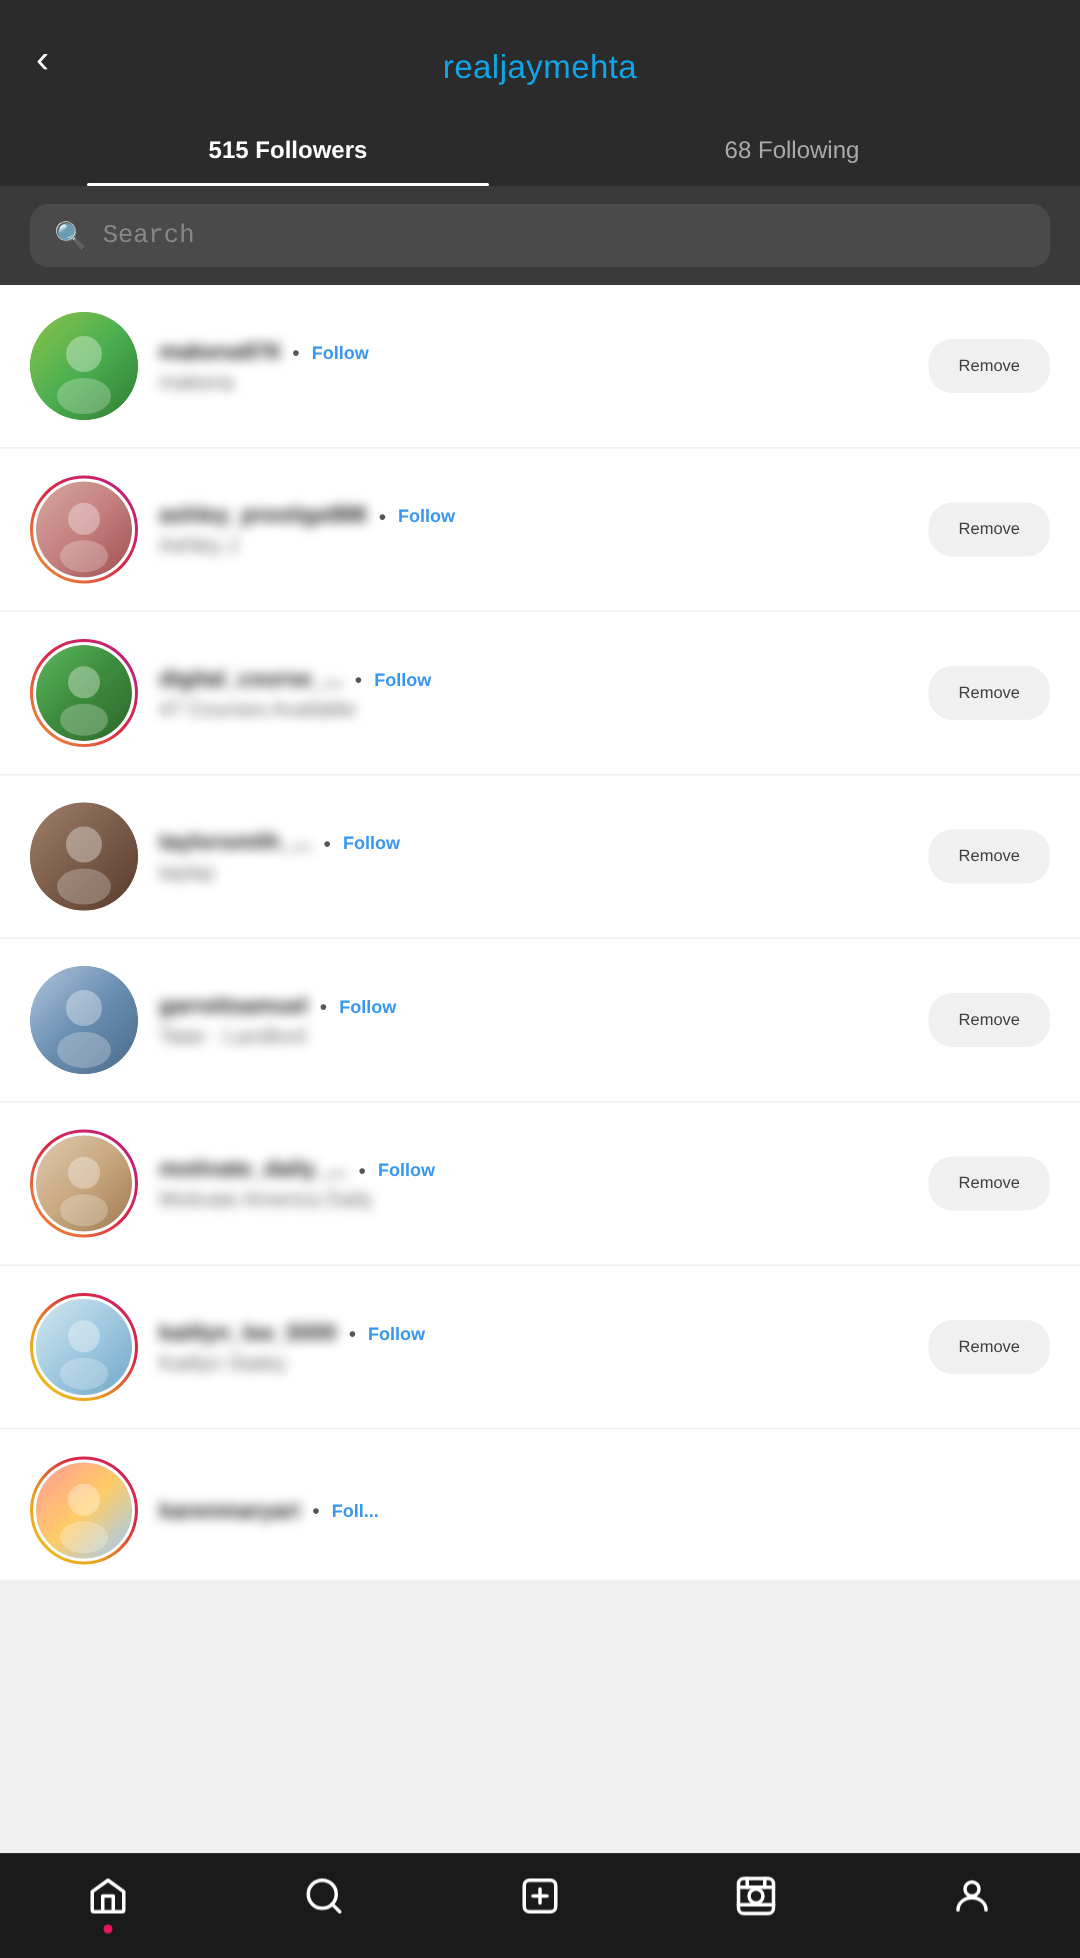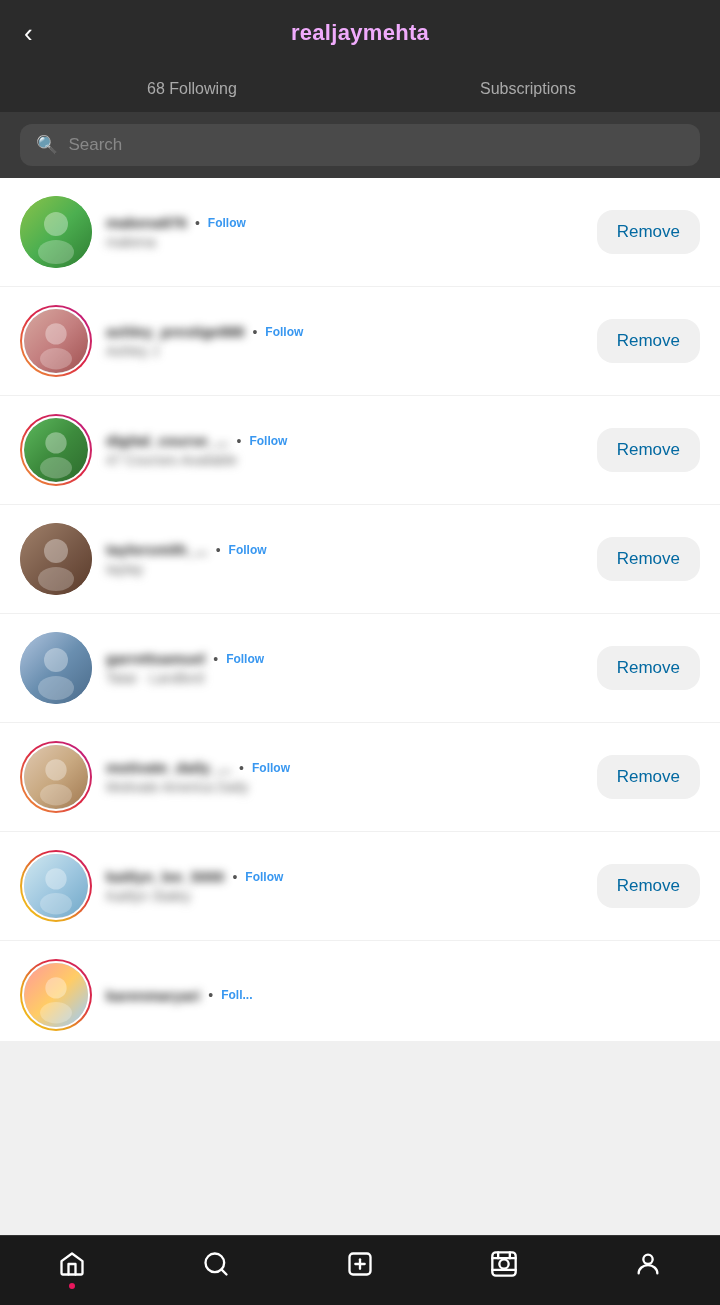--- a/index.html
+++ b/index.html
@@ -30,24 +30,25 @@
     .back-btn {
       position: absolute;
       left: 0;
       font-size: 26px;
       color: #fff;
       cursor: pointer;
       background: none;
       border: none;
     }
     .username {
-      color: #f0abfc;
+      color: #0ea5e9;
       font-size: 22px;
-      font-weight: 700;
+      font-weight: 400;
       letter-spacing: 0.3px;
+      margin-top: 12px;
     }
 
     
     .tabs {
       display: flex;
       align-items: flex-end;
       padding-top: 8px;
     }
     .tab {
       flex: 1;
@@ -91,20 +92,21 @@
       color: #aaa;
       font-size: 18px;
     }
     .search-input {
       background: transparent;
       border: none;
       outline: none;
       color: #fef9c3;
       font-size: 17px;
       flex: 1;
+      font-family: Liberation Mono, monospace;
     }
     .search-input::placeholder { color: #888; }
 
     
     .followers-list {
       background: #fff;
     }
     .follower-item {
       display: flex;
       align-items: center;
@@ -195,23 +197,23 @@
       filter: blur(4px);
       white-space: nowrap;
       overflow: hidden;
       text-overflow: ellipsis;
     }
     .remove-btn {
       background: #f0f0f0;
       border: none;
       border-radius: 16px;
       padding: 12px 20px;
-      font-size: 17px;
+      font-size: 11px;
       font-weight: 500;
-      color: #0369a1;
+      color: #404040;
       cursor: pointer;
       white-space: nowrap;
       flex-shrink: 0;
     }
 
     
     .bottom-nav {
       position: fixed;
       bottom: 0;
       width: 720px;
@@ -258,22 +260,22 @@
   </style>
 </head>
 <body>
 
 <div class="header">
   <div class="header-top">
     <button class="back-btn">‹</button>
     <span class="username">realjaymehta</span>
   </div>
   <div class="tabs" id="tabs-container">
+      <div class="tab active">515 Followers</div>
       <div class="tab">68 Following</div>
-      <div class="tab">Subscriptions</div>
     </div>
 </div>
 
 <div class="search-bar">
   <div class="search-inner">
     <span class="search-icon-wrap">🔍</span>
     <input class="search-input" type="text" placeholder="Search" style="">
   </div>
 </div>
 

